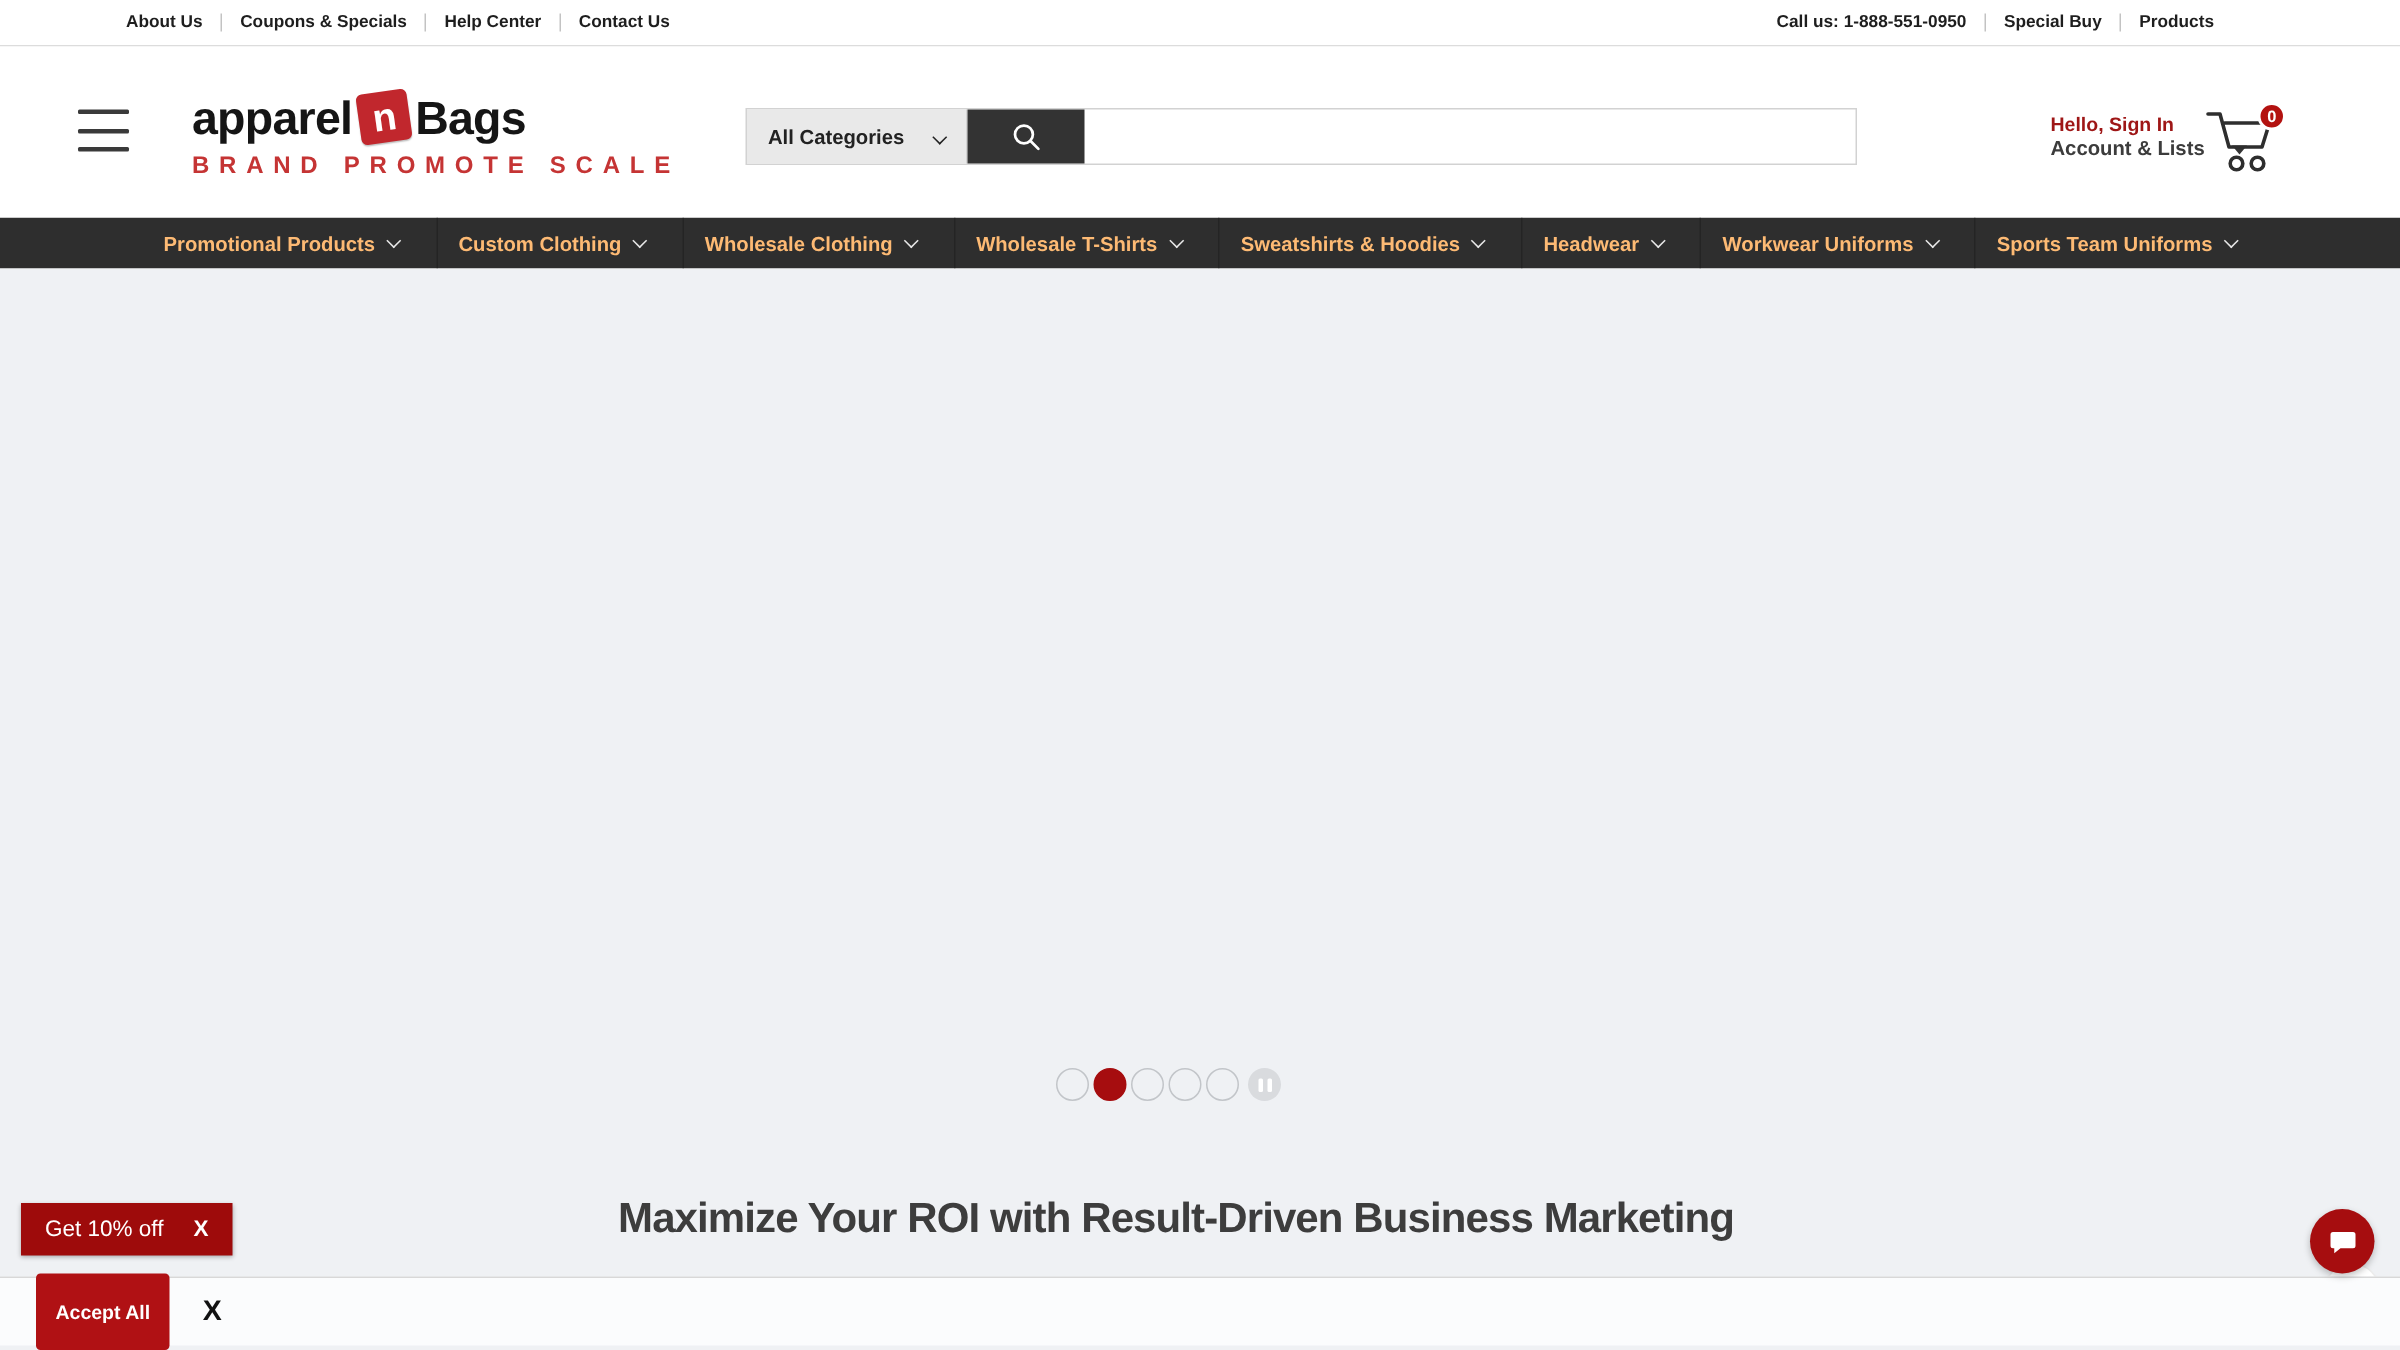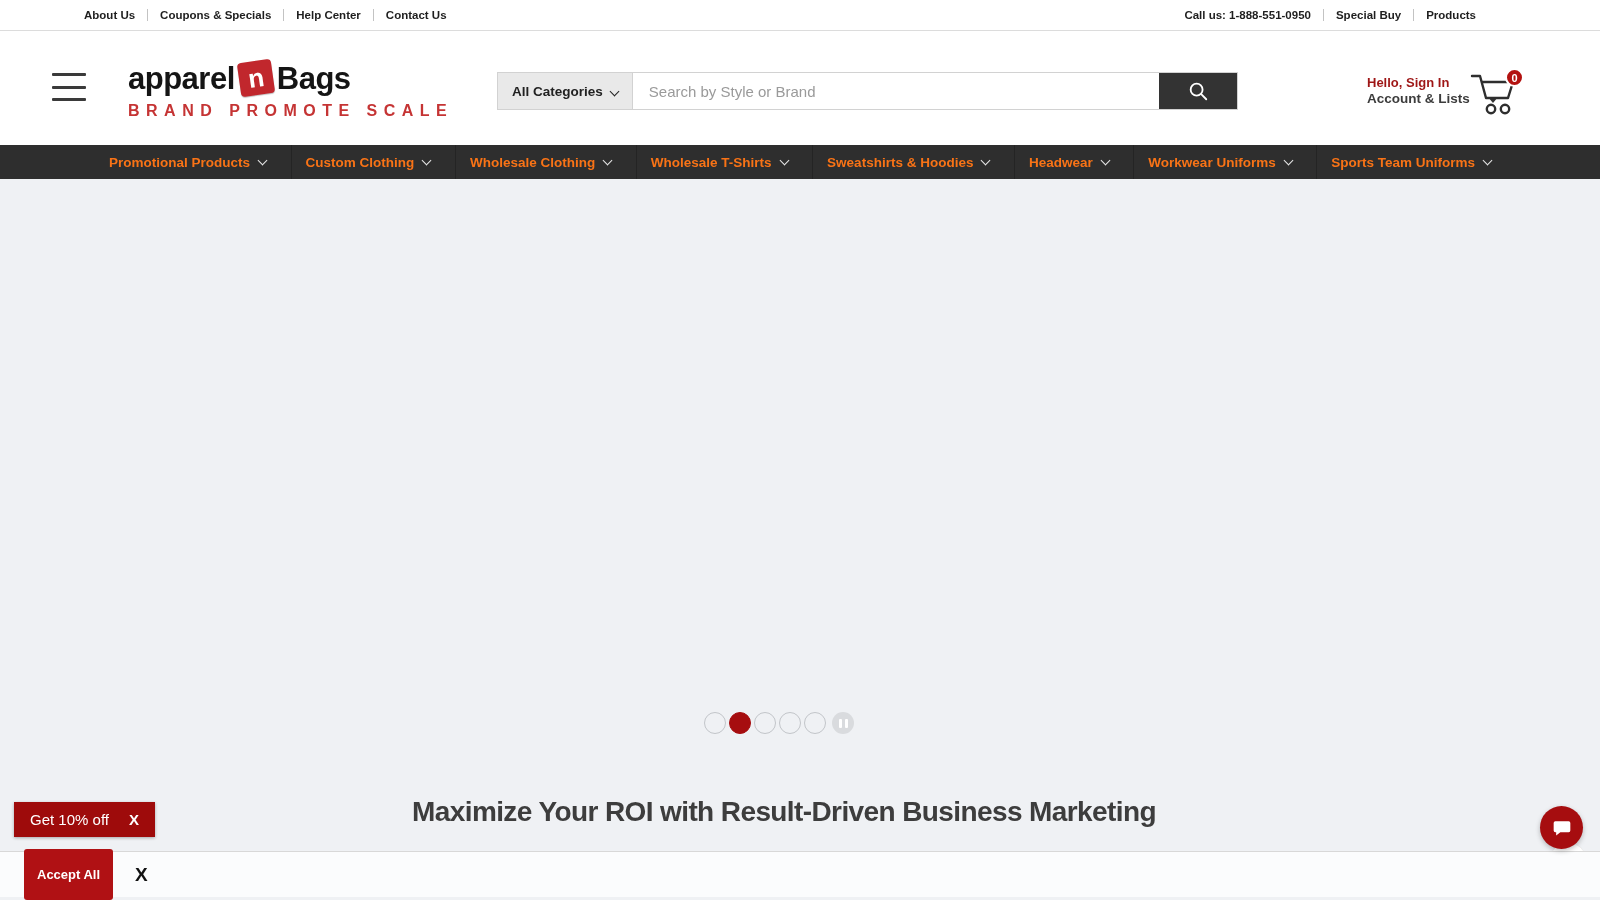--- a/index.html
+++ b/index.html
@@ -34,21 +34,21 @@
     letter-spacing:-0.5px;color:#151515;line-height:1;}
   .logo-nbox{display:inline-flex;align-items:center;justify-content:center;
     width:34px;height:34px;background:var(--logo-red);color:#fff;border-radius:4px;
     transform:rotate(-8deg);margin:0 4px;font-size:26px;font-weight:bold;
     box-shadow:0 1px 1px rgba(0,0,0,.25);}
   .logo-tagline{margin-top:7px;color:#c53434;font-size:16px;font-weight:bold;
     letter-spacing:6.5px;white-space:nowrap;}
 
   .searchbar{position:absolute;left:497px;top:41px;width:741px;height:38px;
     display:flex;align-items:stretch;border:1px solid #d2d2d2;background:#fff;}
-  .search-cat{display:flex;align-items:center;gap:8px;background:#e9e9e9;
+  .search-cat{display:flex;align-items:center;gap:20px;background:#e9e9e9;
     padding:0 14px;font-size:13.5px;font-weight:bold;color:#222;cursor:pointer;
     border-right:1px solid #d2d2d2;white-space:nowrap;}
   .search-input{flex:1;border:none;outline:none;padding:0 16px;font-size:15px;
     color:#333;font-family:inherit;background:#fff;}
   .search-input::placeholder{color:#9a9a9a;}
   .search-btn{width:78px;background:#333;border:none;cursor:pointer;
     display:flex;align-items:center;justify-content:center;}
 
   .chev{display:inline-block;width:7px;height:7px;border-right:1.8px solid currentColor;
     border-bottom:1.8px solid currentColor;transform:rotate(45deg);flex:none;}
@@ -61,21 +61,21 @@
     border-right:5px solid transparent;border-top:6px solid #333;}
 
   .cart{position:absolute;left:1470px;top:40px;width:52px;height:48px;cursor:pointer;}
   .cart-badge{position:absolute;top:-3px;right:-2px;min-width:19px;height:19px;
     background:#b31210;color:#fff;font-size:11px;font-weight:bold;border-radius:50%;
     display:flex;align-items:center;justify-content:center;border:2px solid #fff;}
 
   
   .navbar{height:34px;background:var(--nav-bg);display:flex;align-items:stretch;
     justify-content:space-between;padding:0 95px;}
-  .nav-item{display:flex;align-items:center;gap:9px;color:#f97316;font-size:13.5px;
+  .nav-item{display:flex;align-items:center;gap:9px;color:#fdba74;font-size:13.5px;
     font-weight:bold;cursor:pointer;white-space:nowrap;padding:0 14px;
     border-left:1px solid #242424;}
   .nav-item:first-child{border-left:none;}
   .nav-item .chev{color:#e8e8e8;margin-top:-3px;}
 
   
   .hero{position:relative;height:721px;background:var(--hero-bg);}
   .dots{position:absolute;top:533px;left:50%;transform:translateX(-50%);
     margin-left:-21px;display:flex;align-items:center;gap:3px;}
   .dot{width:22px;height:22px;border-radius:50%;border:1.5px solid #c2c5c9;
@@ -149,21 +149,20 @@
         <span>Bags</span>
       </div>
       <div class="logo-tagline">BRAND PROMOTE SCALE</div>
     </div>
 
     <div class="searchbar">
       <div class="search-cat">
         <span>All Categories</span>
         <span class="chev"></span>
       </div>
-      <input class="search-input" type="text" placeholder="Search by Style or Brand" style="">
       <button class="search-btn">
         <svg width="22" height="22" viewBox="0 0 24 24" fill="none" stroke="#fff" stroke-width="2" stroke-linecap="round">
           <circle cx="10.5" cy="10.5" r="6.5"></circle>
           <line x1="15.5" y1="15.5" x2="21" y2="21"></line>
         </svg>
       </button>
     </div>
 
     <div class="account">
       <div class="account-greeting">Hello, Sign In</div>

